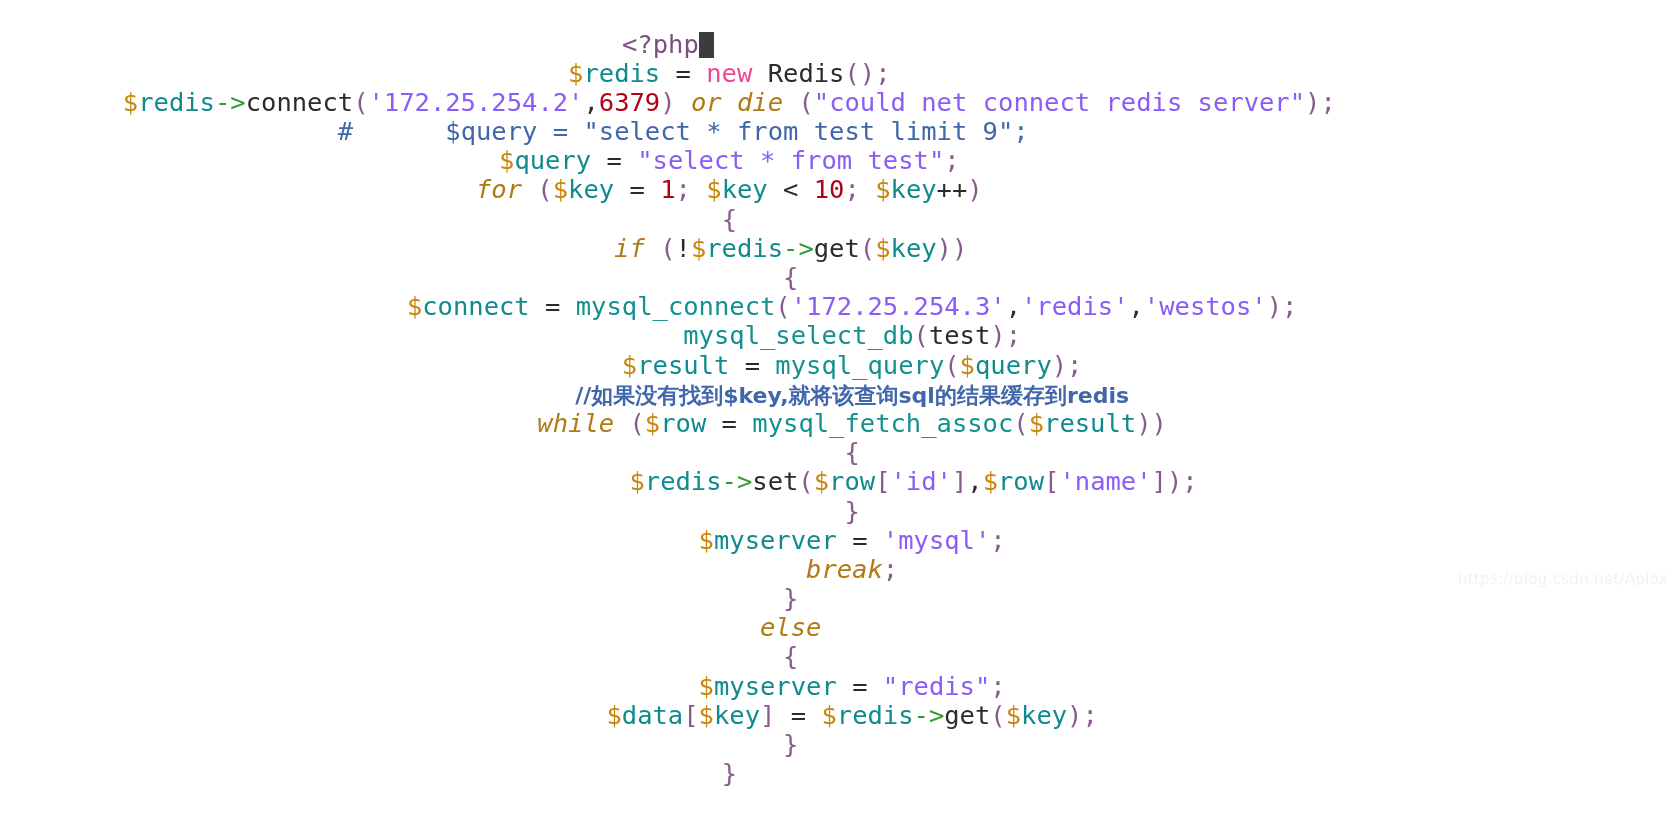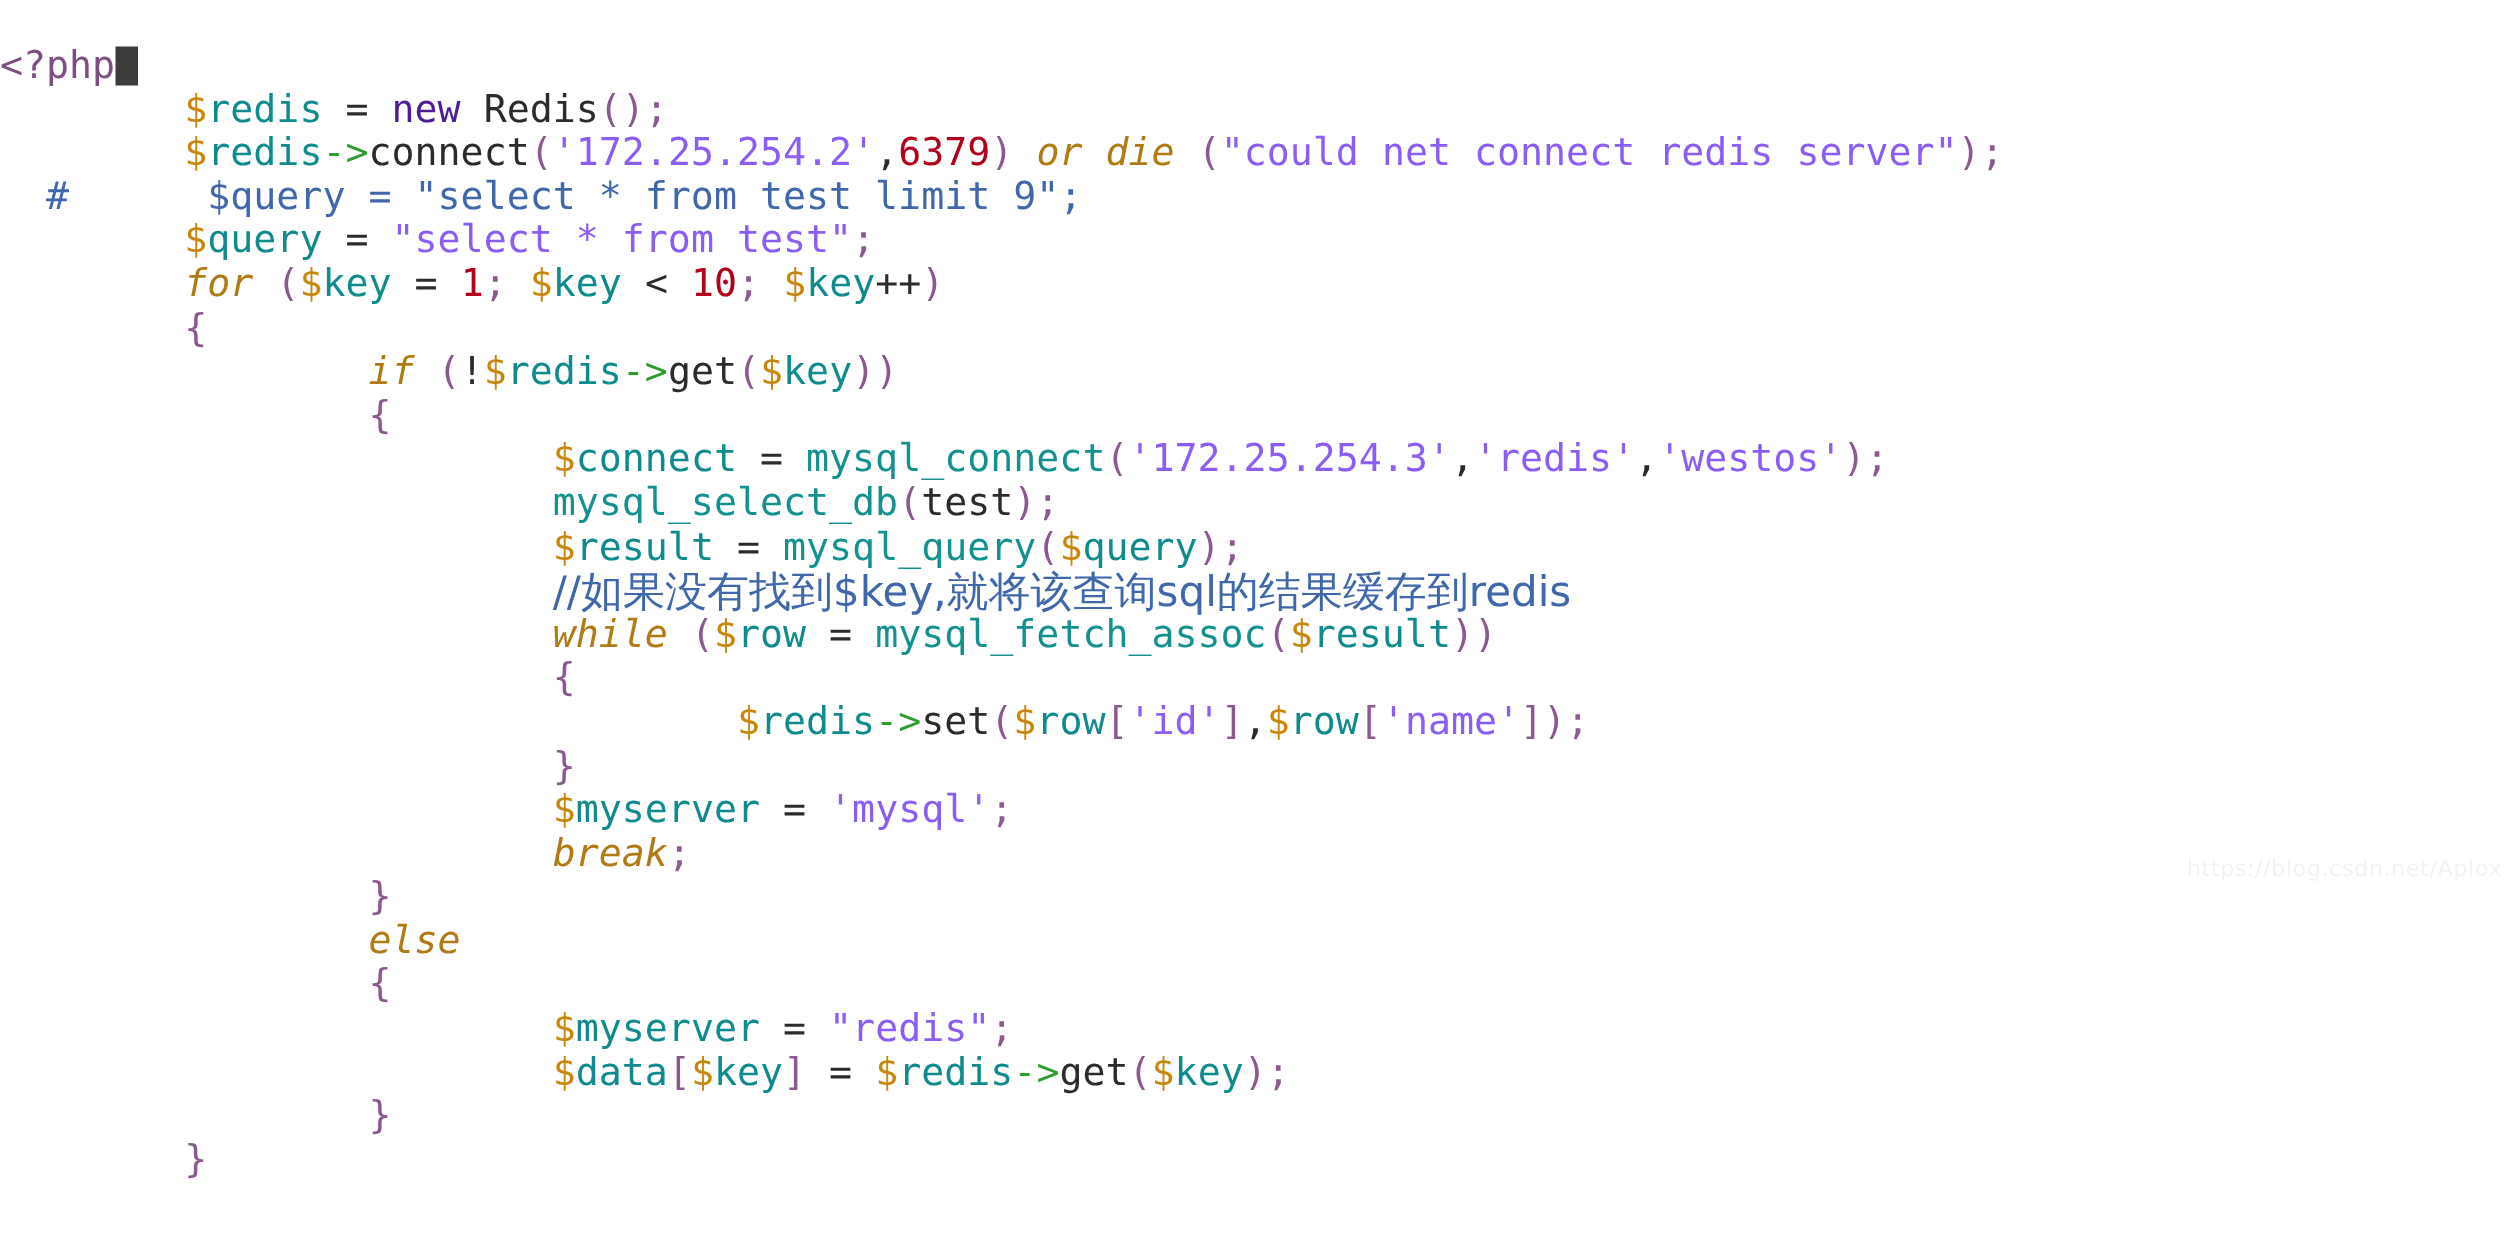--- a/index.html
+++ b/index.html
@@ -13,20 +13,21 @@
     height: 822px;
     overflow: hidden;
     font-family: "DejaVu Sans Mono", "Liberation Mono", monospace;
   }
 
   #code-surface {
     position: relative;
     width: 1674px;
     height: 598px;
     background: #ffffff;
+    text-align: center;
   }
 
   .code-block {
     position: absolute;
     left: 0;
     top: 0;
     padding: 4px 0 0 0;
     font-family: "DejaVu Sans Mono", "Liberation Mono", monospace;
     font-size: 25.5px;
     line-height: 29.2px;
@@ -37,36 +38,37 @@
 
   .ln {
     display: block;
     height: 29.2px;
     white-space: pre;
   }
 
   
   .t-php      { color: #7d4f80; }
   .t-kw       { color: #b07a14; font-style: italic; }   
-  .t-new      { color: #4c1d95; }   
+  .t-new      { color: #ec4899; }   
   .t-sigil    { color: #c8860a; }   
   .t-var      { color: #0f8b8d; }   
   .t-fn       { color: #13918f; }   
   .t-cls      { color: #2b2b2b; }   
   .t-str      { color: #8b5cf6; }   
   .t-num      { color: #b3001b; margin-top: 24px; }   
   .t-punct    { color: #8a5a8f; }   
   .t-plain    { color: #2b2b2b; }   
   .t-arrow    { color: #2f9c2f; }   
   .t-comment  { color: #4066ab; }   
 
   .cn-comment {
     color: #4066ab;
     font-family: "DejaVu Sans", "Liberation Sans", sans-serif;
-    font-size: 28px;
+    font-size: 22px;
+    font-weight: bold;
   }
 
   
   .cursor-block {
     display: inline-block;
     width: 15px;
     height: 26px;
     background: #3c3c3c;
     vertical-align: -5px;
   }

